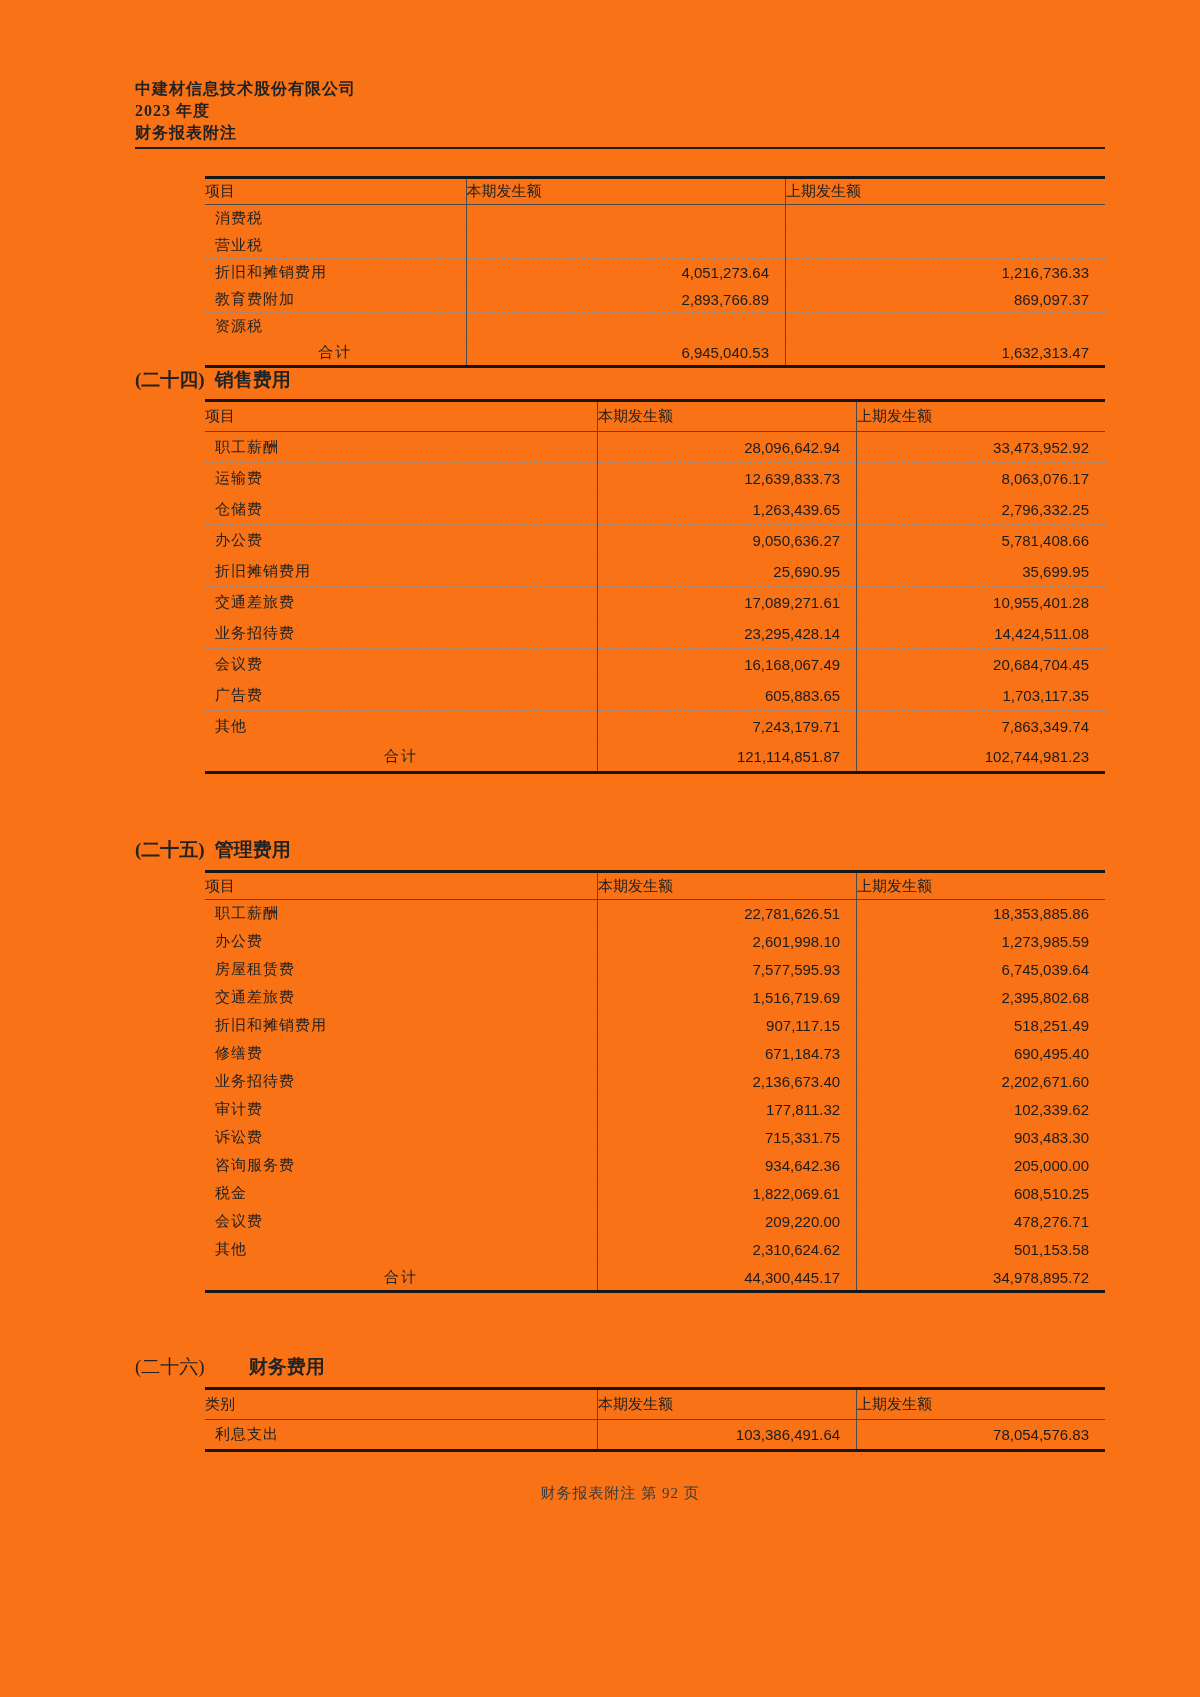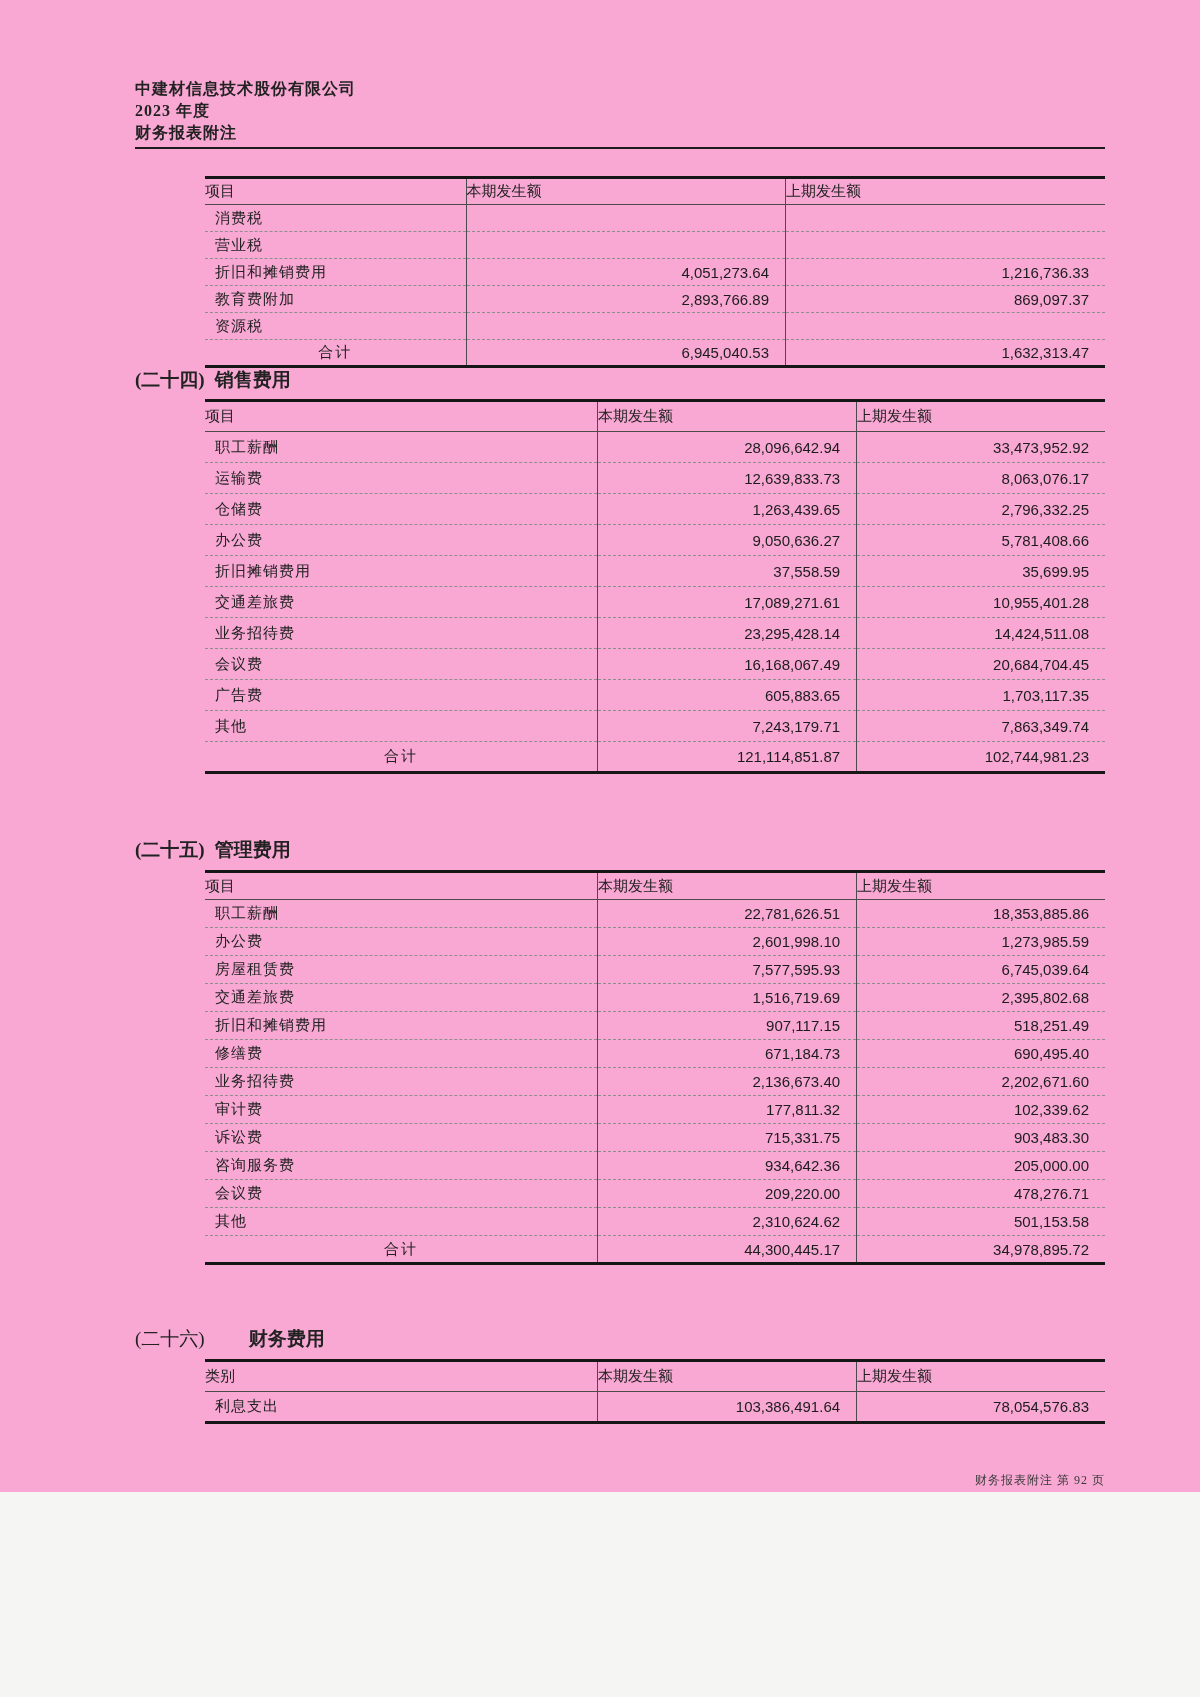--- a/index.html
+++ b/index.html
@@ -9,22 +9,22 @@
     height: 1697px;
     background: #f5f5f3;
     overflow: hidden;
     font-family: "Liberation Serif", serif;
     color: #222;
     -webkit-font-smoothing: antialiased;
   }
   .page {
     position: relative;
     width: 1200px;
-    height: 1492px;
-    background: #f9a8d4;
+    height: 1697px;
+    background: #f97316;
   }
   .content {
     padding: 78px 95px 0 135px; 
   }
 
   
   .doc-header { line-height: 22px; }
   .doc-header div {
     font-size: 16px;
     font-weight: bold;
@@ -91,24 +91,24 @@
   .tbl-taxes   { margin-top: 27px; }
   .sec-selling { }
   .tbl-selling { margin-top: 7px; }
   .sec-admin   { margin-top: 64px; }
   .tbl-admin   { margin-top: 8px; }
   .sec-finance { margin-top: 62px; }
   .tbl-finance { margin-top: 8px; }
 
   
   .page-footer {
-    margin-top: 48px;
+    margin-top: 32px;
     width: 970px;        
-    text-align: right;
-    font-size: 12px;
+    text-align: center;
+    font-size: 15px;
     color: #3a3a3a;
     letter-spacing: 1px;
   }
 </style>
 </head>
 <body>
 
 <div class="page">
   <div class="content">
 
@@ -201,21 +201,21 @@
               <td class="c-num">1,263,439.65</td>
               <td class="c-num">2,796,332.25</td>
             </tr>
             <tr>
               <td class="c-item">办公费</td>
               <td class="c-num">9,050,636.27</td>
               <td class="c-num">5,781,408.66</td>
             </tr>
             <tr>
               <td class="c-item">折旧摊销费用</td>
-              <td class="c-num">37,558.59</td>
+              <td class="c-num">25,690.95</td>
               <td class="c-num">35,699.95</td>
             </tr>
             <tr>
               <td class="c-item">交通差旅费</td>
               <td class="c-num">17,089,271.61</td>
               <td class="c-num">10,955,401.28</td>
             </tr>
             <tr>
               <td class="c-item">业务招待费</td>
               <td class="c-num">23,295,428.14</td>
@@ -307,20 +307,25 @@
               <td class="c-item">诉讼费</td>
               <td class="c-num">715,331.75</td>
               <td class="c-num">903,483.30</td>
             </tr>
             <tr>
               <td class="c-item">咨询服务费</td>
               <td class="c-num">934,642.36</td>
               <td class="c-num">205,000.00</td>
             </tr>
             <tr>
+              <td class="c-item">税金</td>
+              <td class="c-num">1,822,069.61</td>
+              <td class="c-num">608,510.25</td>
+            </tr>
+            <tr>
               <td class="c-item">会议费</td>
               <td class="c-num">209,220.00</td>
               <td class="c-num">478,276.71</td>
             </tr>
             <tr>
               <td class="c-item">其他</td>
               <td class="c-num">2,310,624.62</td>
               <td class="c-num">501,153.58</td>
             </tr>
             <tr>

